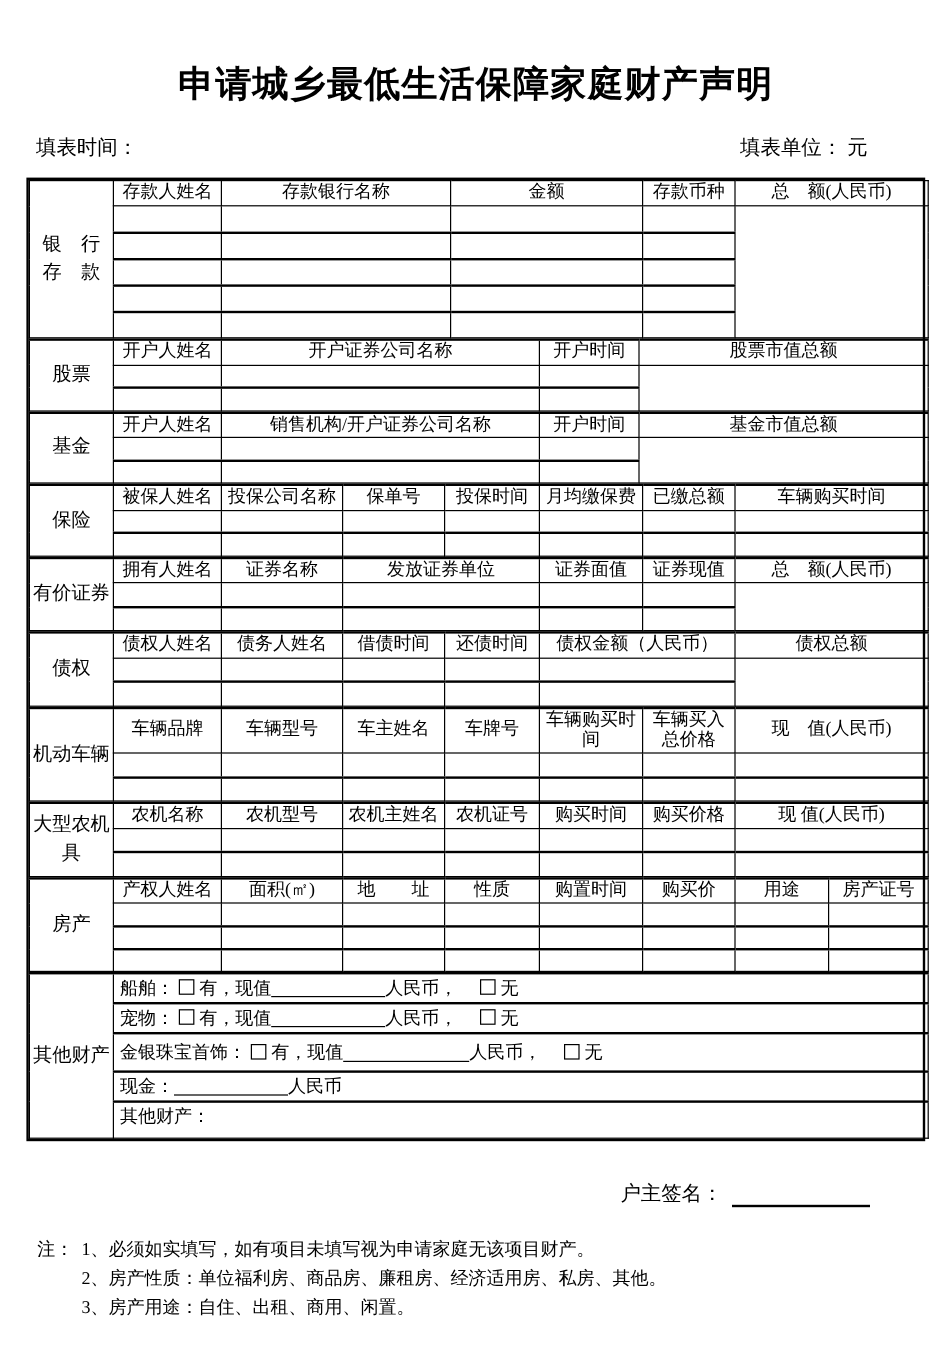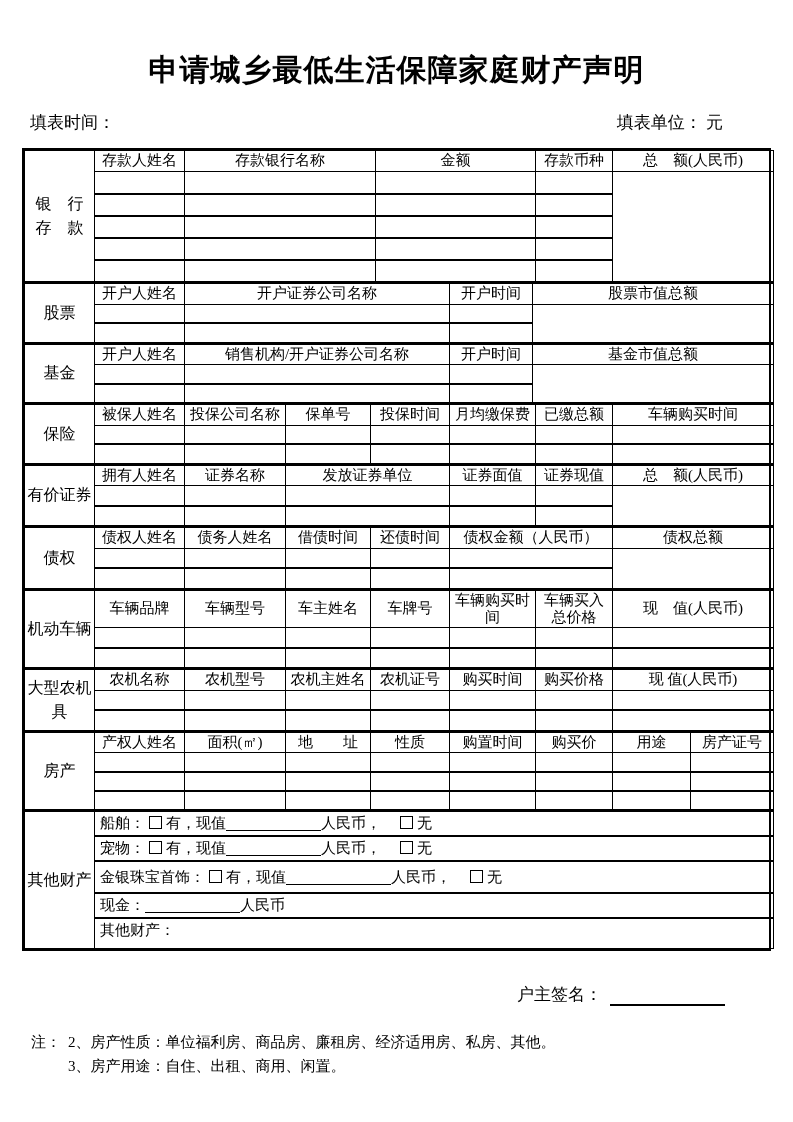--- a/index.html
+++ b/index.html
@@ -464,18 +464,19 @@
     </div>
 
   <div class="signature">
     <span>户主签名：</span>
     <span class="sig-blank"></span>
   </div>
 
   <div class="notes">
     <span class="notes-prefix">注：</span>
     <div class="notes-list">
+      <div>1、必须如实填写，如有项目未填写视为申请家庭无该项目财产。</div>
       <div>2、房产性质：单位福利房、商品房、廉租房、经济适用房、私房、其他。</div>
       <div>3、房产用途：自住、出租、商用、闲置。</div>
     </div>
   </div>
 
 </div>
 
 </body></html>

